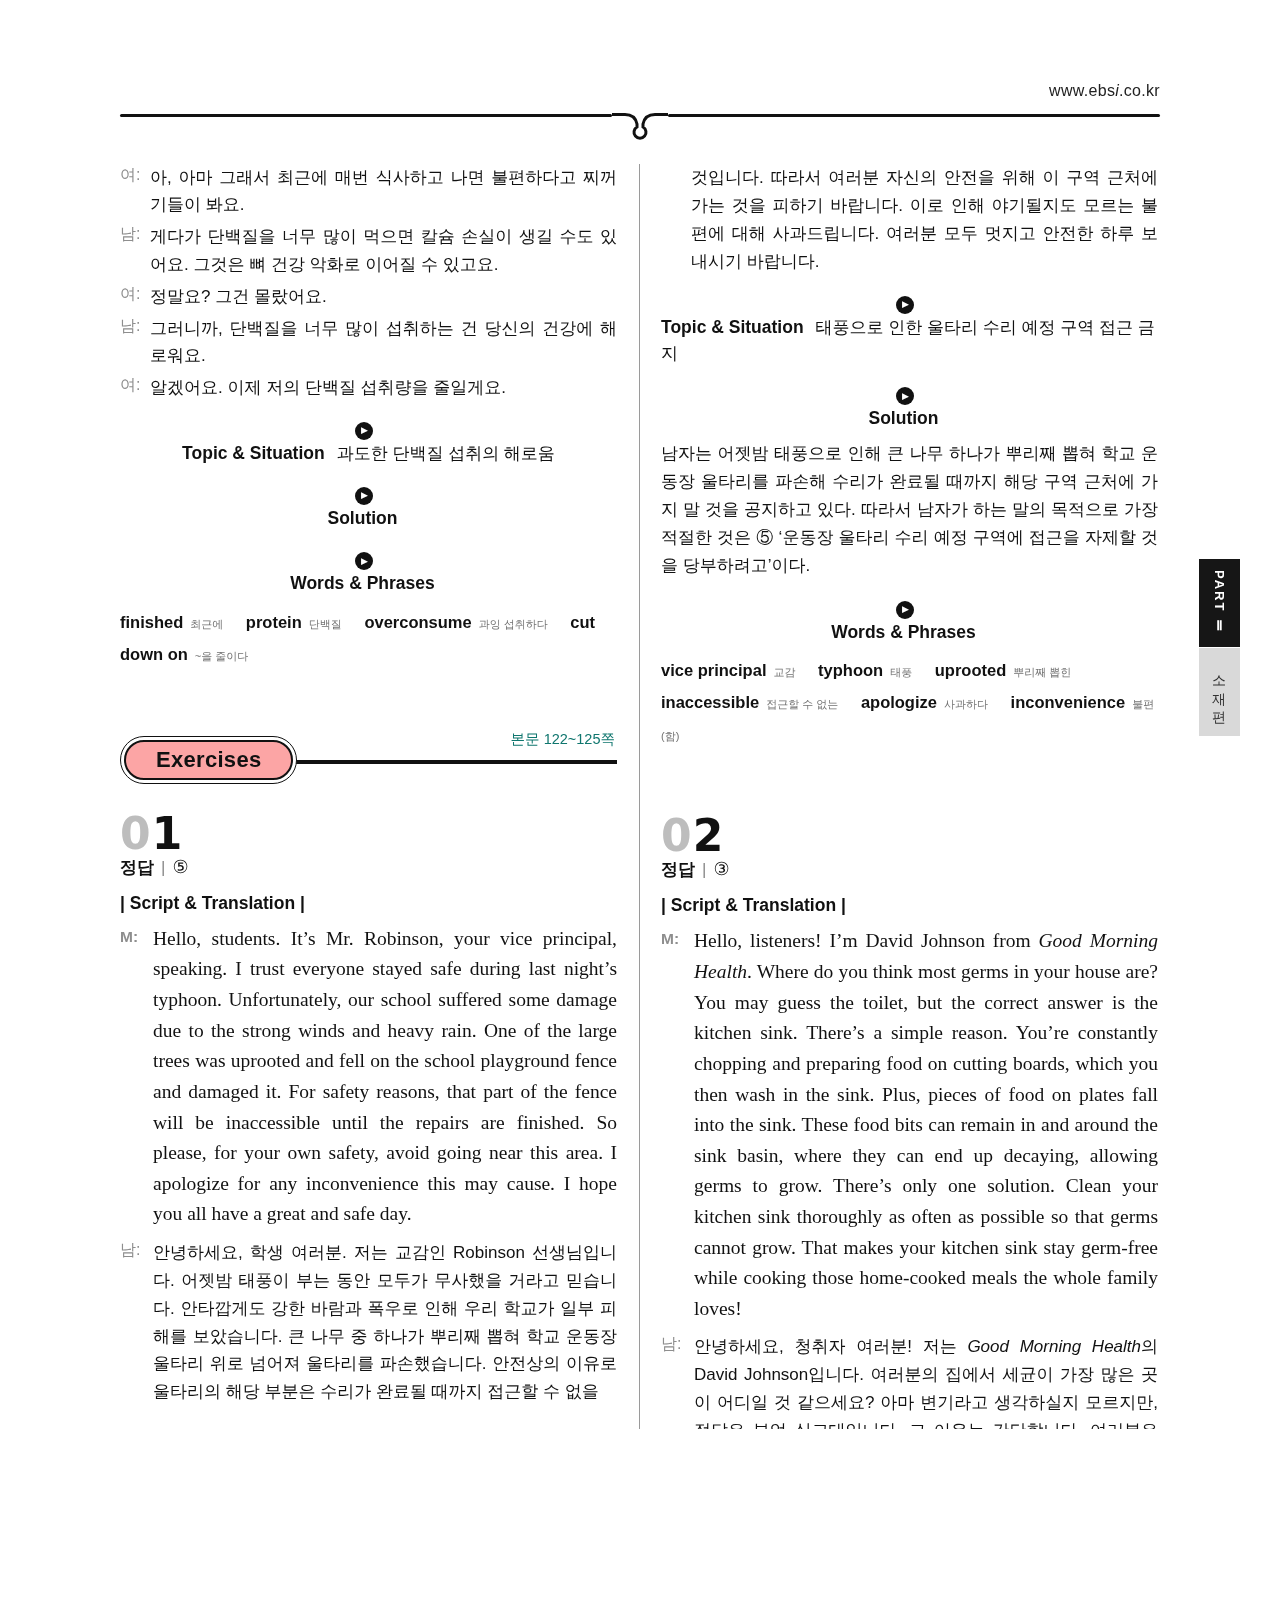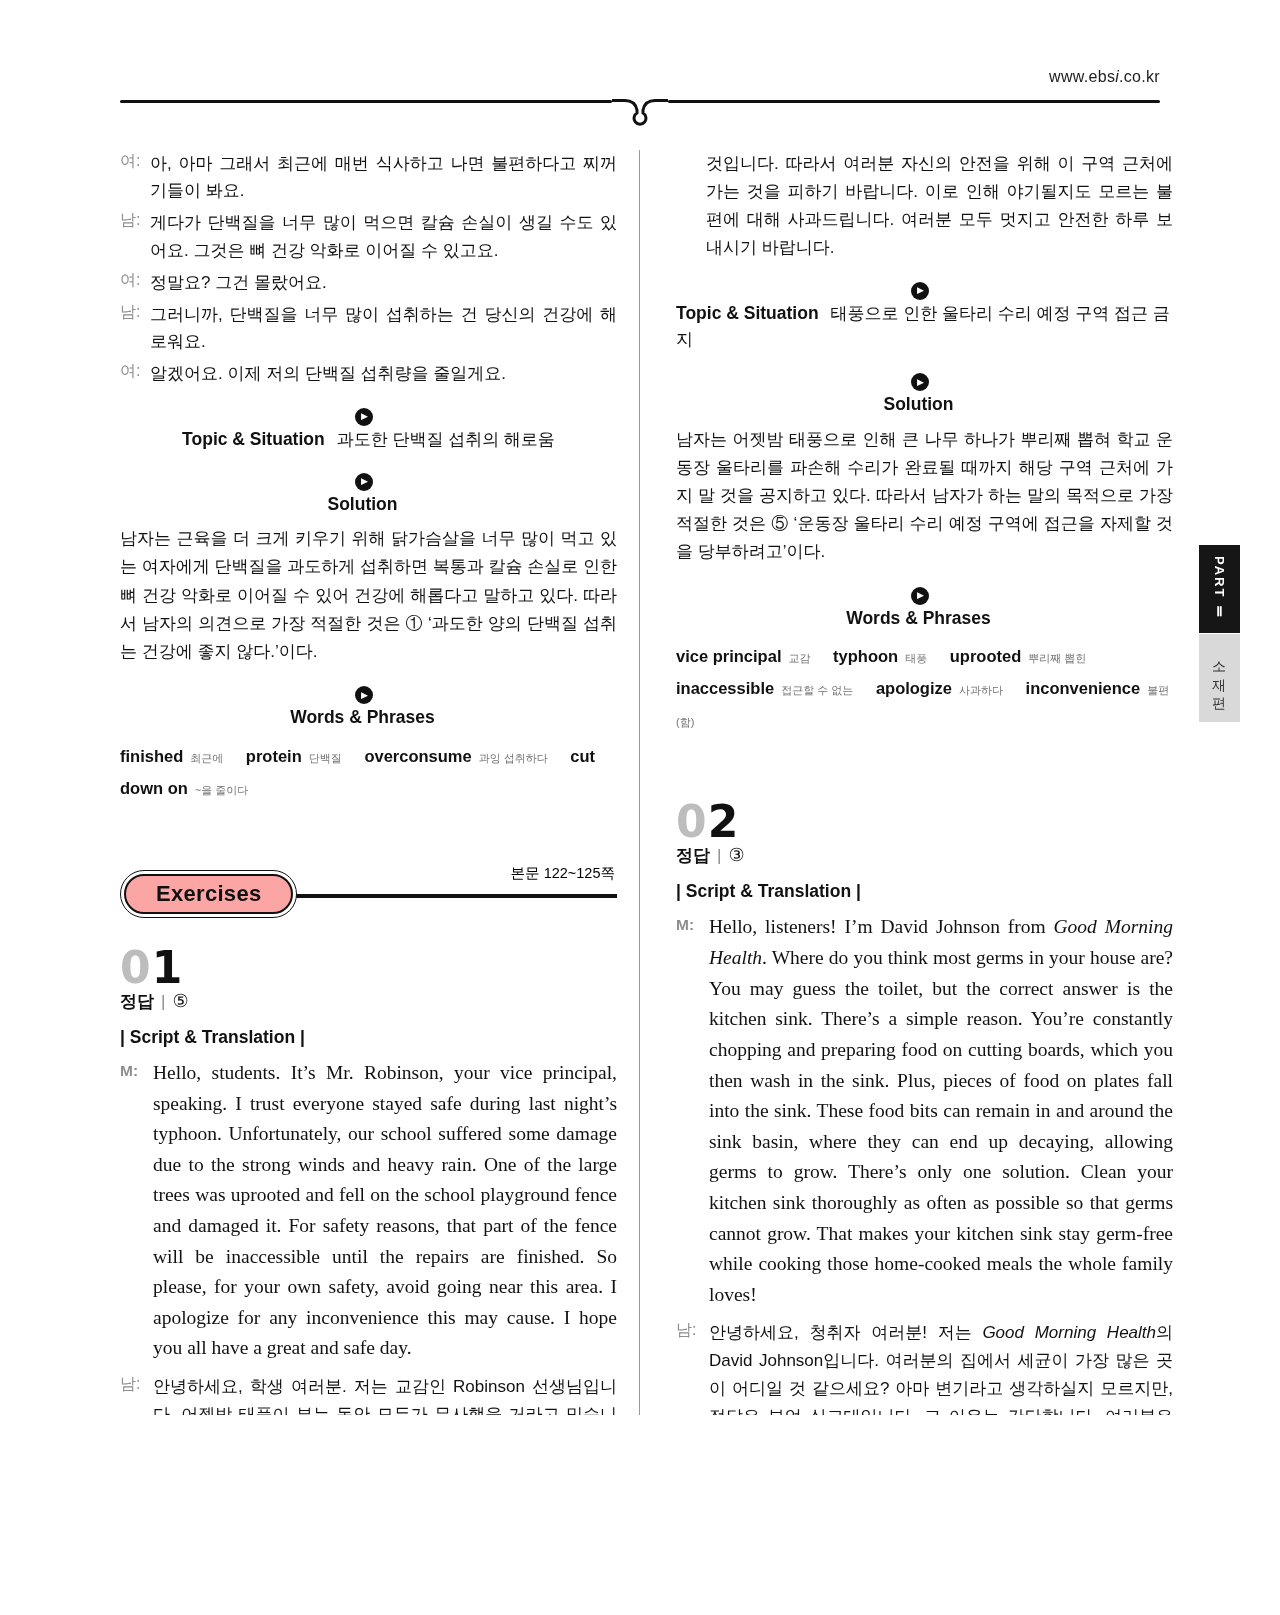--- a/index.html
+++ b/index.html
@@ -1,39 +1,39 @@
 <!DOCTYPE html>
 <html><head>
 <meta charset="utf-8">
 <style>
   * { margin:0; padding:0; box-sizing:border-box; }
   html,body { background:#ffffff; }
   body { font-family:"Liberation Sans", sans-serif; color:#111; }
-  .page { position:relative; width:1280px; height:1415px; background:#fff; overflow:hidden; margin:0 auto; }
+  .page { position:relative; width:1280px; height:1415px; background:#fff; overflow:hidden; margin:14px auto; }
 
   
   .url { position:absolute; top:68px; right:120px; font-size:16px; color:#222; letter-spacing:.3px; }
   .url .it { font-style:italic; }
   .rule { position:absolute; top:100px; height:3px; background:#111; border-radius:2px; }
   .rule-l { left:120px; width:492px; }
   .rule-r { left:668px; width:492px; }
   .notch { position:absolute; left:612px; top:99px; }
 
   .divider { position:absolute; left:639px; top:150px; width:1px; height:1335px; background:#9a9a9a; }
 
   
   .side-tab { position:absolute; left:1199px; width:41px; display:flex; align-items:center; justify-content:center;
               writing-mode:vertical-rl; text-orientation:mixed; }
   .part-tab { top:545px; height:88px; background:#161616; color:#fff; font-size:13px; font-weight:700; letter-spacing:2px; }
   .cat-tab  { top:634px; height:88px; background:#d9d9d9; color:#333; font-size:14px; letter-spacing:4px; }
 
   
   .col { position:absolute; top:150px; width:497px; }
   .left-col { left:120px; }
-  .right-col { left:676px; }
+  .right-col { left:661px; }
 
   
   .dlg { display:flex; margin-bottom:5px; }
   .dlg .sp { flex:0 0 30px; color:#8e8e8e; font-size:16px; font-weight:500; padding-top:1px; }
   .dlg .txt { flex:1; font-size:17px; line-height:1.6; text-align:justify; }
 
   
   .sec { display:flex; align-items:center; margin-top:17px;flex-direction:column; }
   .bullet { flex:0 0 18px; width:18px; height:18px; border-radius:50%; background:#111; color:#fff;
             display:inline-flex; align-items:center; justify-content:center; margin-right:9px; margin-top:3px; }
@@ -44,21 +44,21 @@
 
   
   .words { margin-top:8px; font-size:16.5px; line-height:1.95; text-align:left; }
   .we { display:inline; margin-right:4px; }
   .we .w { font-weight:700; color:#111; }
   .we .m { font-size:11px; color:#737373; margin-left:7px; margin-right:14px; }
 
   
   .ex-row { position:relative; margin-top:66px; height:52px; }
   .ex-line { position:absolute; left:40px; right:0; top:24px; height:4px; background:#111; }
-  .ex-pages { position:absolute; right:2px; top:-6px; font-size:14.5px; color:#000000; }
+  .ex-pages { position:absolute; right:2px; top:-6px; font-size:14.5px; color:#0f766e; }
   .ex-badge-outer { position:absolute; left:0; top:0; z-index:2; background:#fff; border:1.5px solid #111; border-radius:26px; padding:3px; }
   .ex-badge-inner { border:2.5px solid #111; border-radius:22px; background:#fca5a5; padding:5px 30px; font-size:22px; font-weight:800; letter-spacing:.3px; }
 
   
   .qrow { display:flex; justify-content:space-between; align-items:flex-start; margin-top:24px;flex-direction:column; }
   .qnum { font-size:44px; font-weight:800; line-height:1; letter-spacing:1px; font-family:"DejaVu Sans", sans-serif; }
   .qnum .zero { color:#bdbdbd; }
   .qnum .digit { color:#111; }
   .answer { font-size:17px; padding-bottom:4px; }
   .answer .lbl { font-weight:800; }
@@ -131,21 +131,20 @@
         <span class="sec-title">Topic &amp; Situation</span><span>과도한 단백질 섭취의 해로움</span>
       </div>
     </div>
 
     <div class="sec">
       <span class="bullet"></span>
       <div class="sec-body">
         <span class="sec-title">Solution</span>
       </div>
     </div>
-    <p class="body-p">남자는 근육을 더 크게 키우기 위해 닭가슴살을 너무 많이 먹고 있는 여자에게 단백질을 과도하게 섭취하면 복통과 칼슘 손실로 인한 뼈 건강 악화로 이어질 수 있어 건강에 해롭다고 말하고 있다. 따라서 남자의 의견으로 가장 적절한 것은 ① ‘과도한 양의 단백질 섭취는 건강에 좋지 않다.’이다.</p>
 
     <div class="sec">
       <span class="bullet"></span>
       <div class="sec-body">
         <span class="sec-title">Words &amp; Phrases</span>
       </div>
     </div>
     <div class="words">
       <span class="we"><span class="w">finished</span><span class="m">최근에</span></span>
       <span class="we"><span class="w">protein</span><span class="m">단백질</span></span>

